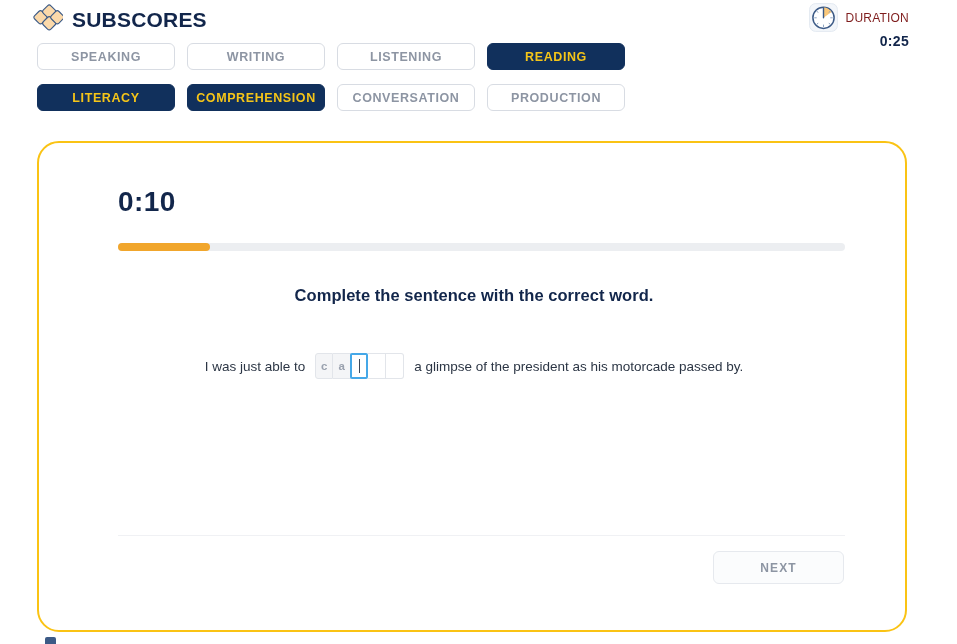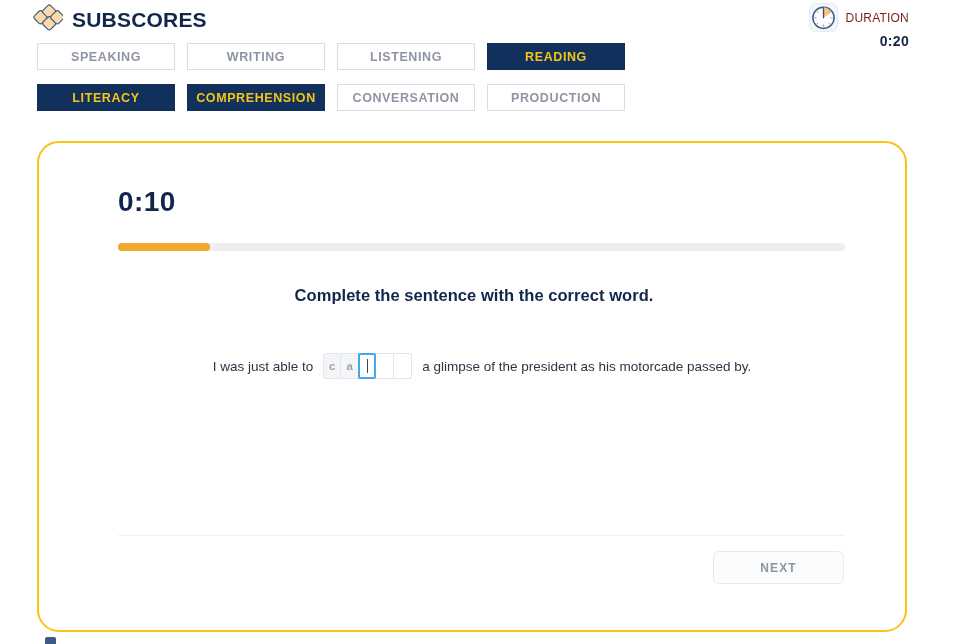--- a/index.html
+++ b/index.html
@@ -86,21 +86,21 @@
     left: 37px; top: 43px;
   }
   .tab-row {
     display: flex;
     gap: 12px;
     margin-bottom: 14px;
   }
   .tab {
     width: 138px;
     height: 27px;
-    border-radius: 0;
+    border-radius: 6px;
     display: flex;
     align-items: center;
     justify-content: center;
     font-size: 12.5px;
     font-weight: bold;
     letter-spacing: 0.6px;
     cursor: pointer;
     user-select: none;
   }
   .tab.inactive {
@@ -154,21 +154,21 @@
     width: 870px;
     text-align: center;
     font-size: 16.5px;
     font-weight: bold;
     color: #12264b;
     letter-spacing: 0.05px;
   }
 
   .sentence {
     position: absolute;
-    left: 8px; top: 210px;
+    left: 0; top: 210px;
     width: 870px;
     display: flex;
     align-items: center;
     justify-content: center;
     font-size: 13.5px;
     color: #2c3645;
   }
   .sentence-pre { margin-right: 10px; }
   .sentence-post { margin-left: 10px; }
 
@@ -291,21 +291,21 @@
             <line x1="7.9" y1="21.4" x2="8.9" y2="20.2"></line>
             <line x1="5.7" y1="14.8" x2="7.3" y2="14.8"></line>
             <line x1="7.9" y1="8.2" x2="8.9" y2="9.4"></line>
           </g>
           <line x1="14.5" y1="14.8" x2="14.5" y2="4.6" stroke="#3c5a86" stroke-width="1.4" stroke-linecap="round"></line>
         </svg>
       </span>
       <span class="duration-title">DURATION</span>
     </div>
 
-    <div class="duration-value">0:20</div>
+    <div class="duration-value">0:25</div>
 
     <div class="tab-rows">
       <div class="tab-row">
         <div class="tab inactive">SPEAKING</div>
         <div class="tab inactive">WRITING</div>
         <div class="tab inactive">LISTENING</div>
         <div class="tab active">READING</div>
       </div>
       <div class="tab-row">
         <div class="tab active">LITERACY</div>

